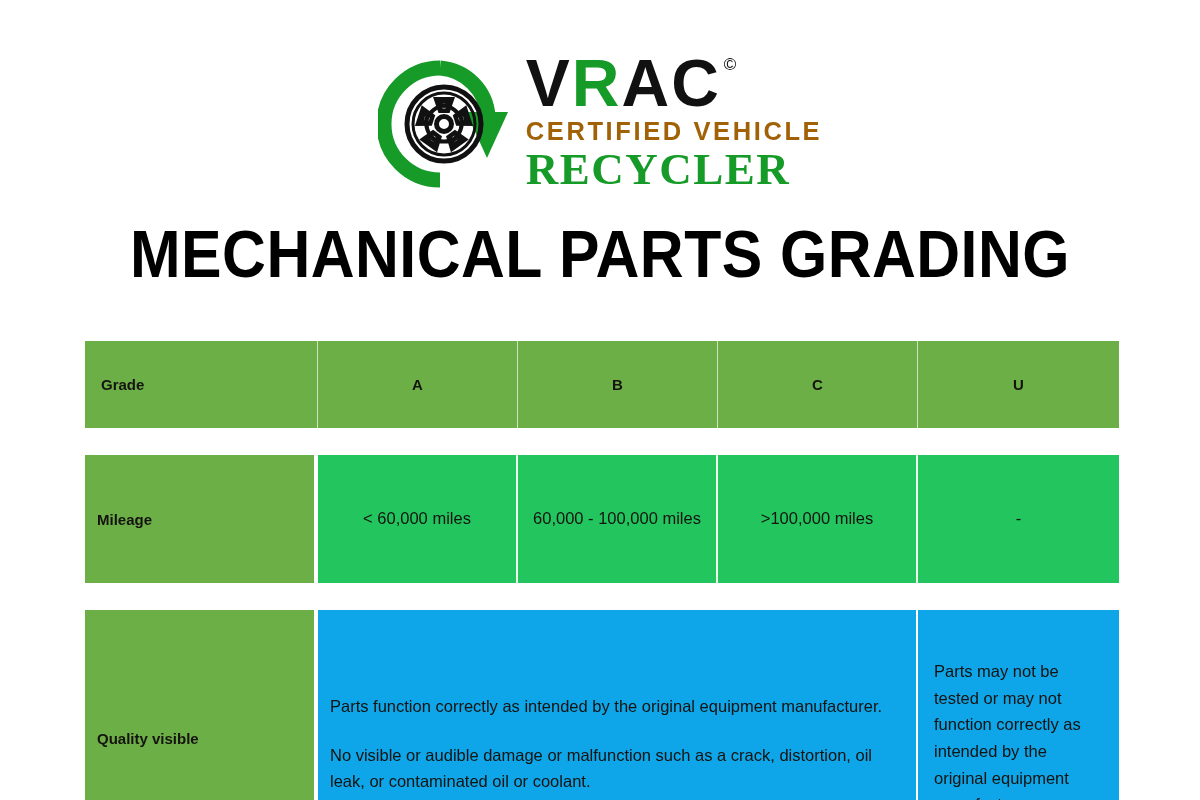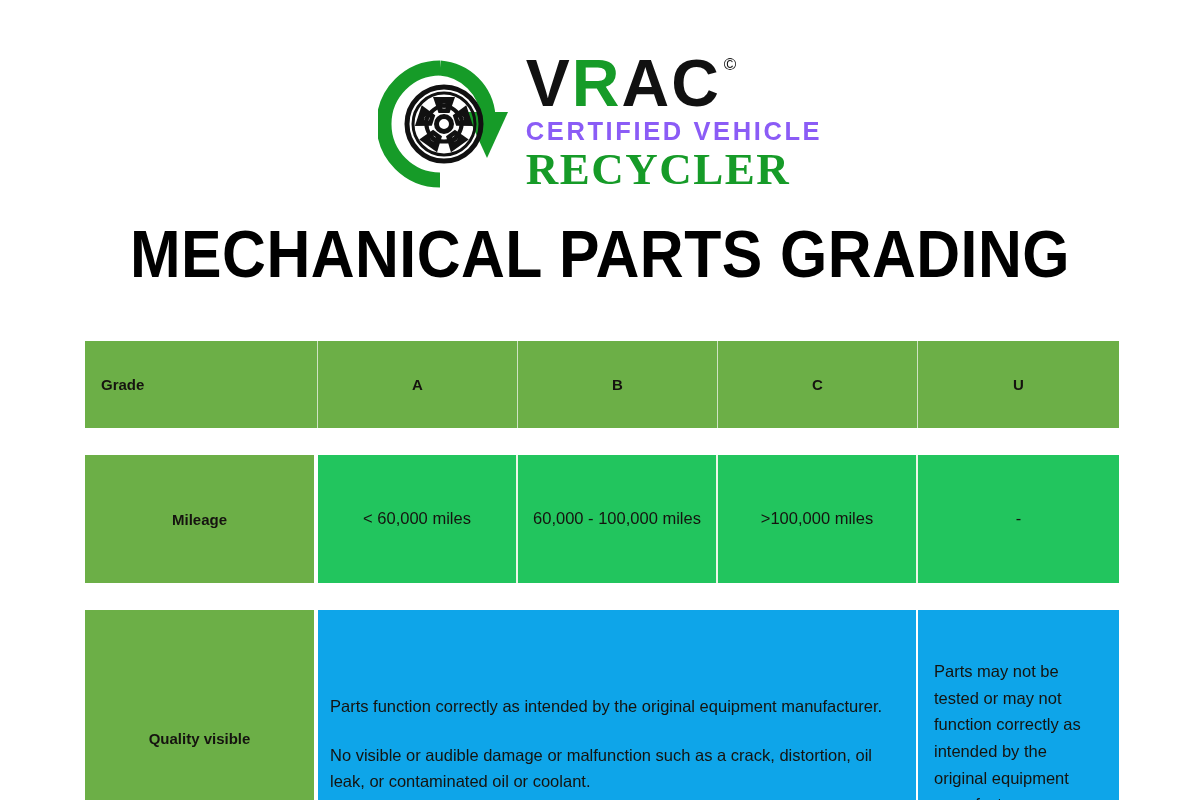--- a/index.html
+++ b/index.html
@@ -63,21 +63,21 @@
     margin-left: 3px;
     margin-top: 4px;
     color: #111111;
     font-weight: normal;
   }
   .word-certified {
     font-family: "Liberation Sans", sans-serif;
     font-weight: bold;
     font-size: 25.5px;
     letter-spacing: 2.6px;
-    color: #8b5cf6;
+    color: #a16207;
     margin-top: 4px;
   }
   .word-recycler {
     font-family: Liberation Serif, serif;
     font-weight: bold;
     font-size: 45px;
     letter-spacing: 1.5px;
     color: #169B28;
     margin-top: 3px;
   }
@@ -127,21 +127,21 @@
     padding-left: 16px;
   }
 
   .rowgap { height: 3px; background: #ffffff; }
 
   .rowlabel {
     background: #6CAF47;
     font-weight: bold;
     font-size: 15px;
     color: #15130f;
-    text-align: center;
+    text-align: left;
     padding-left: 16px;
     border-right: 4px solid #ffffff;
   }
 
   .mile-cell {
     background: #22c55e;
     height: 104px;
     text-align: center;
     font-size: 16.5px;
     color: #15130f;

